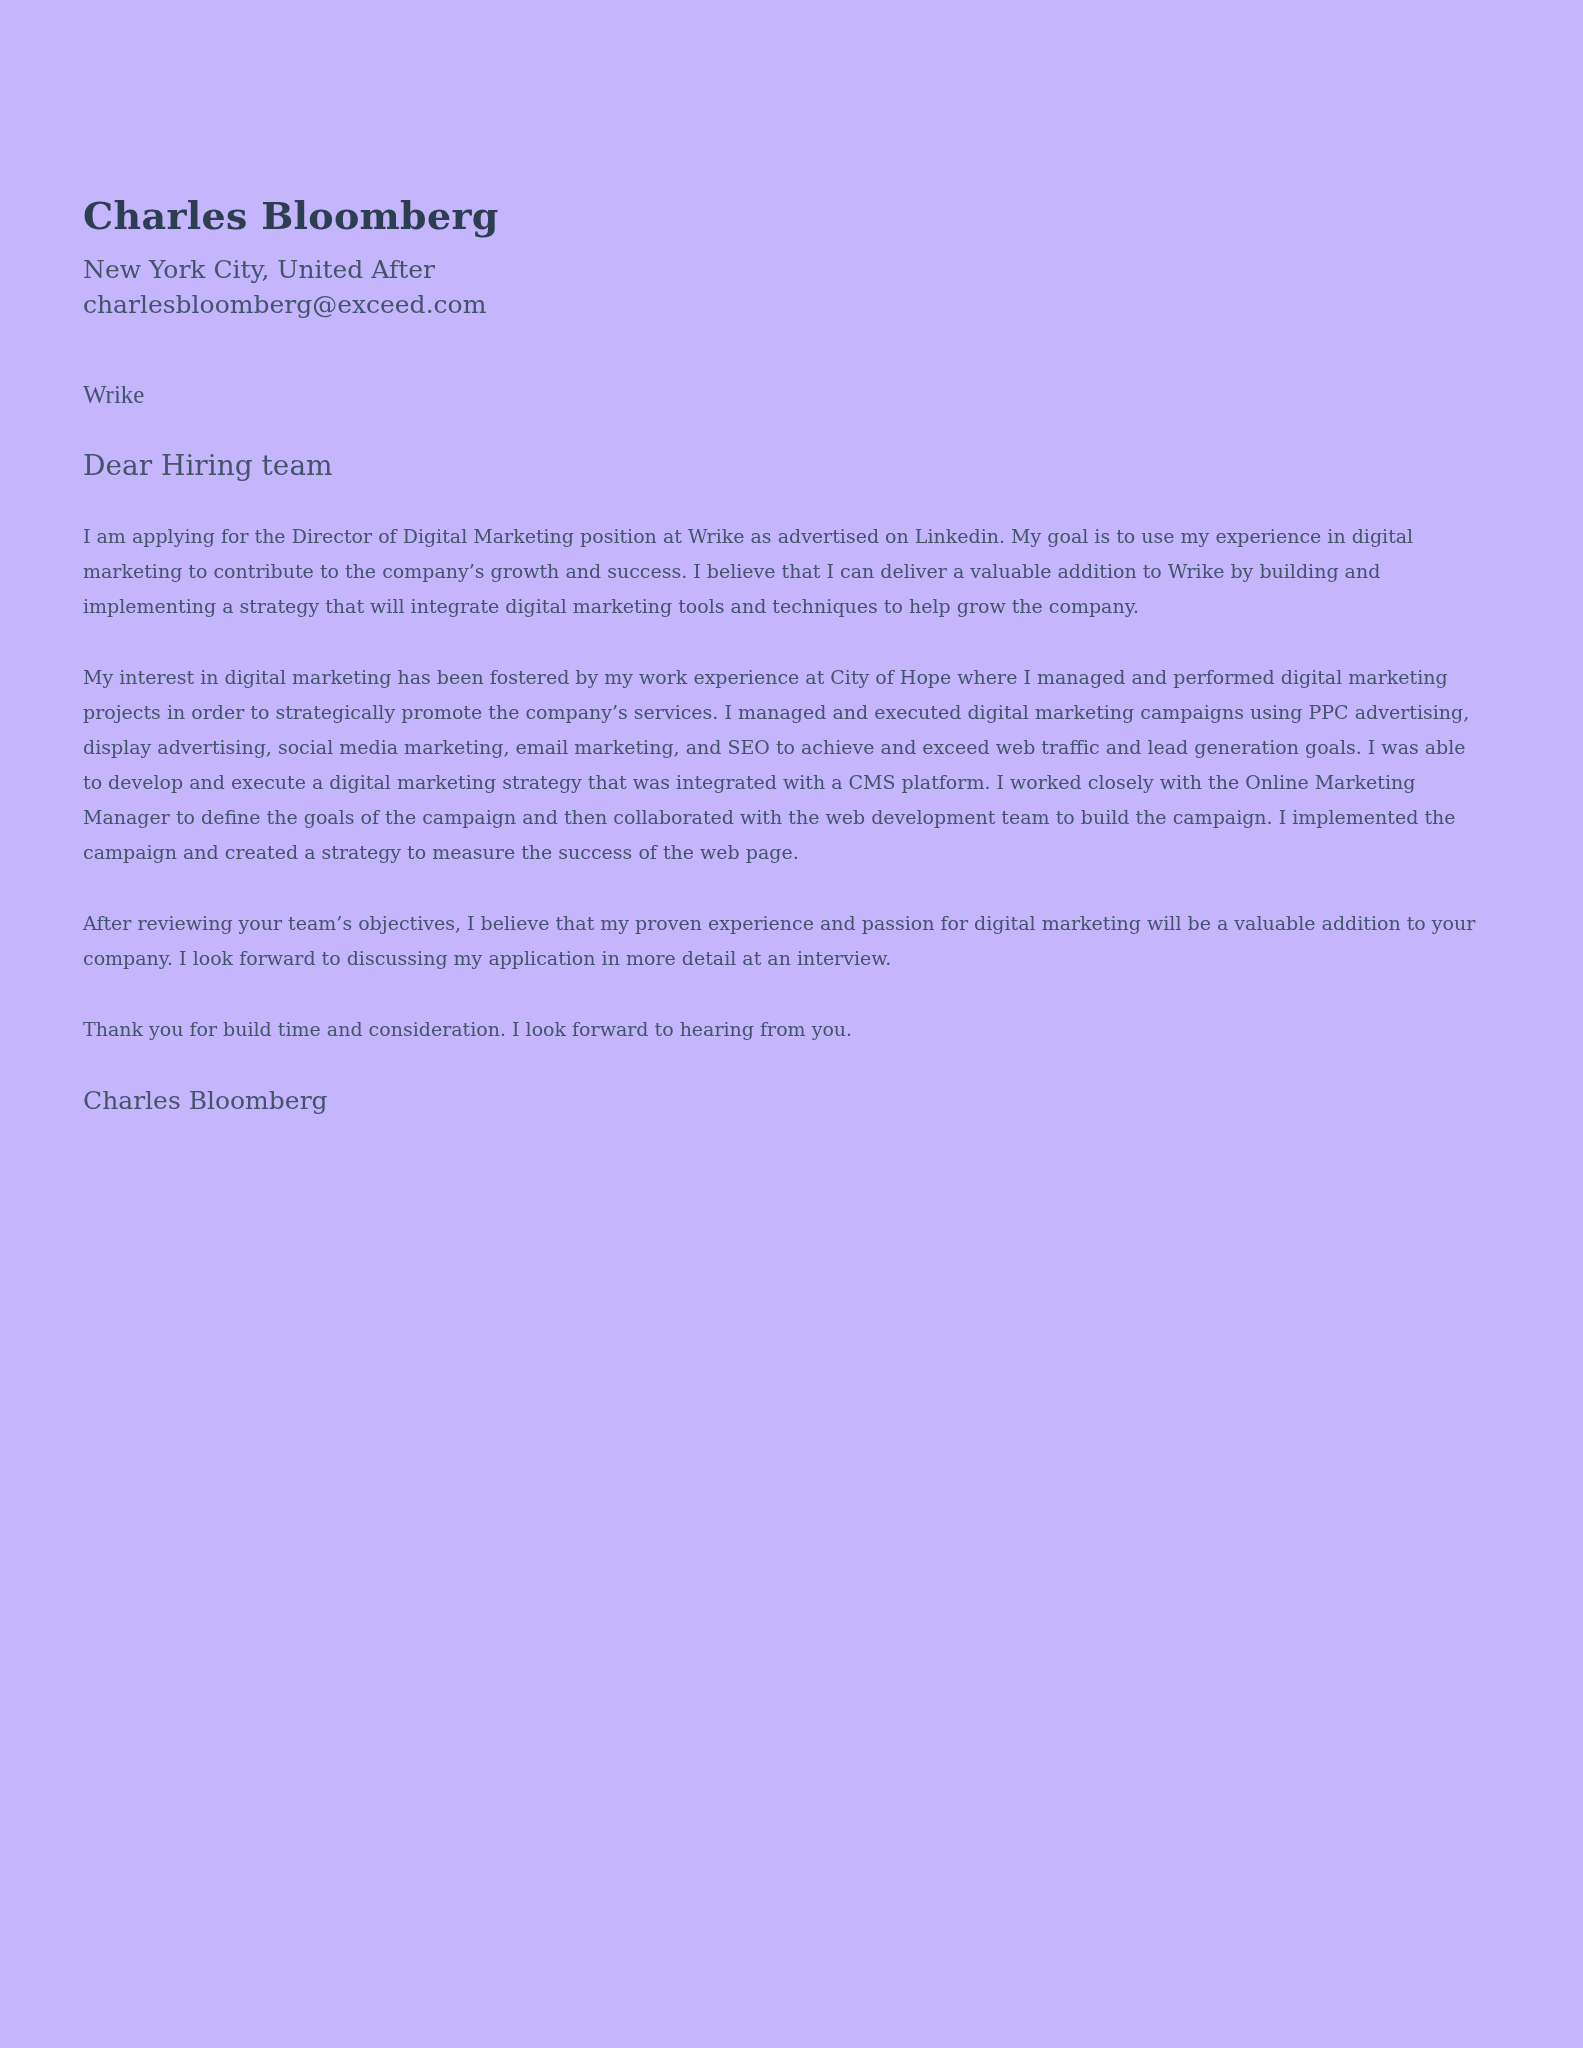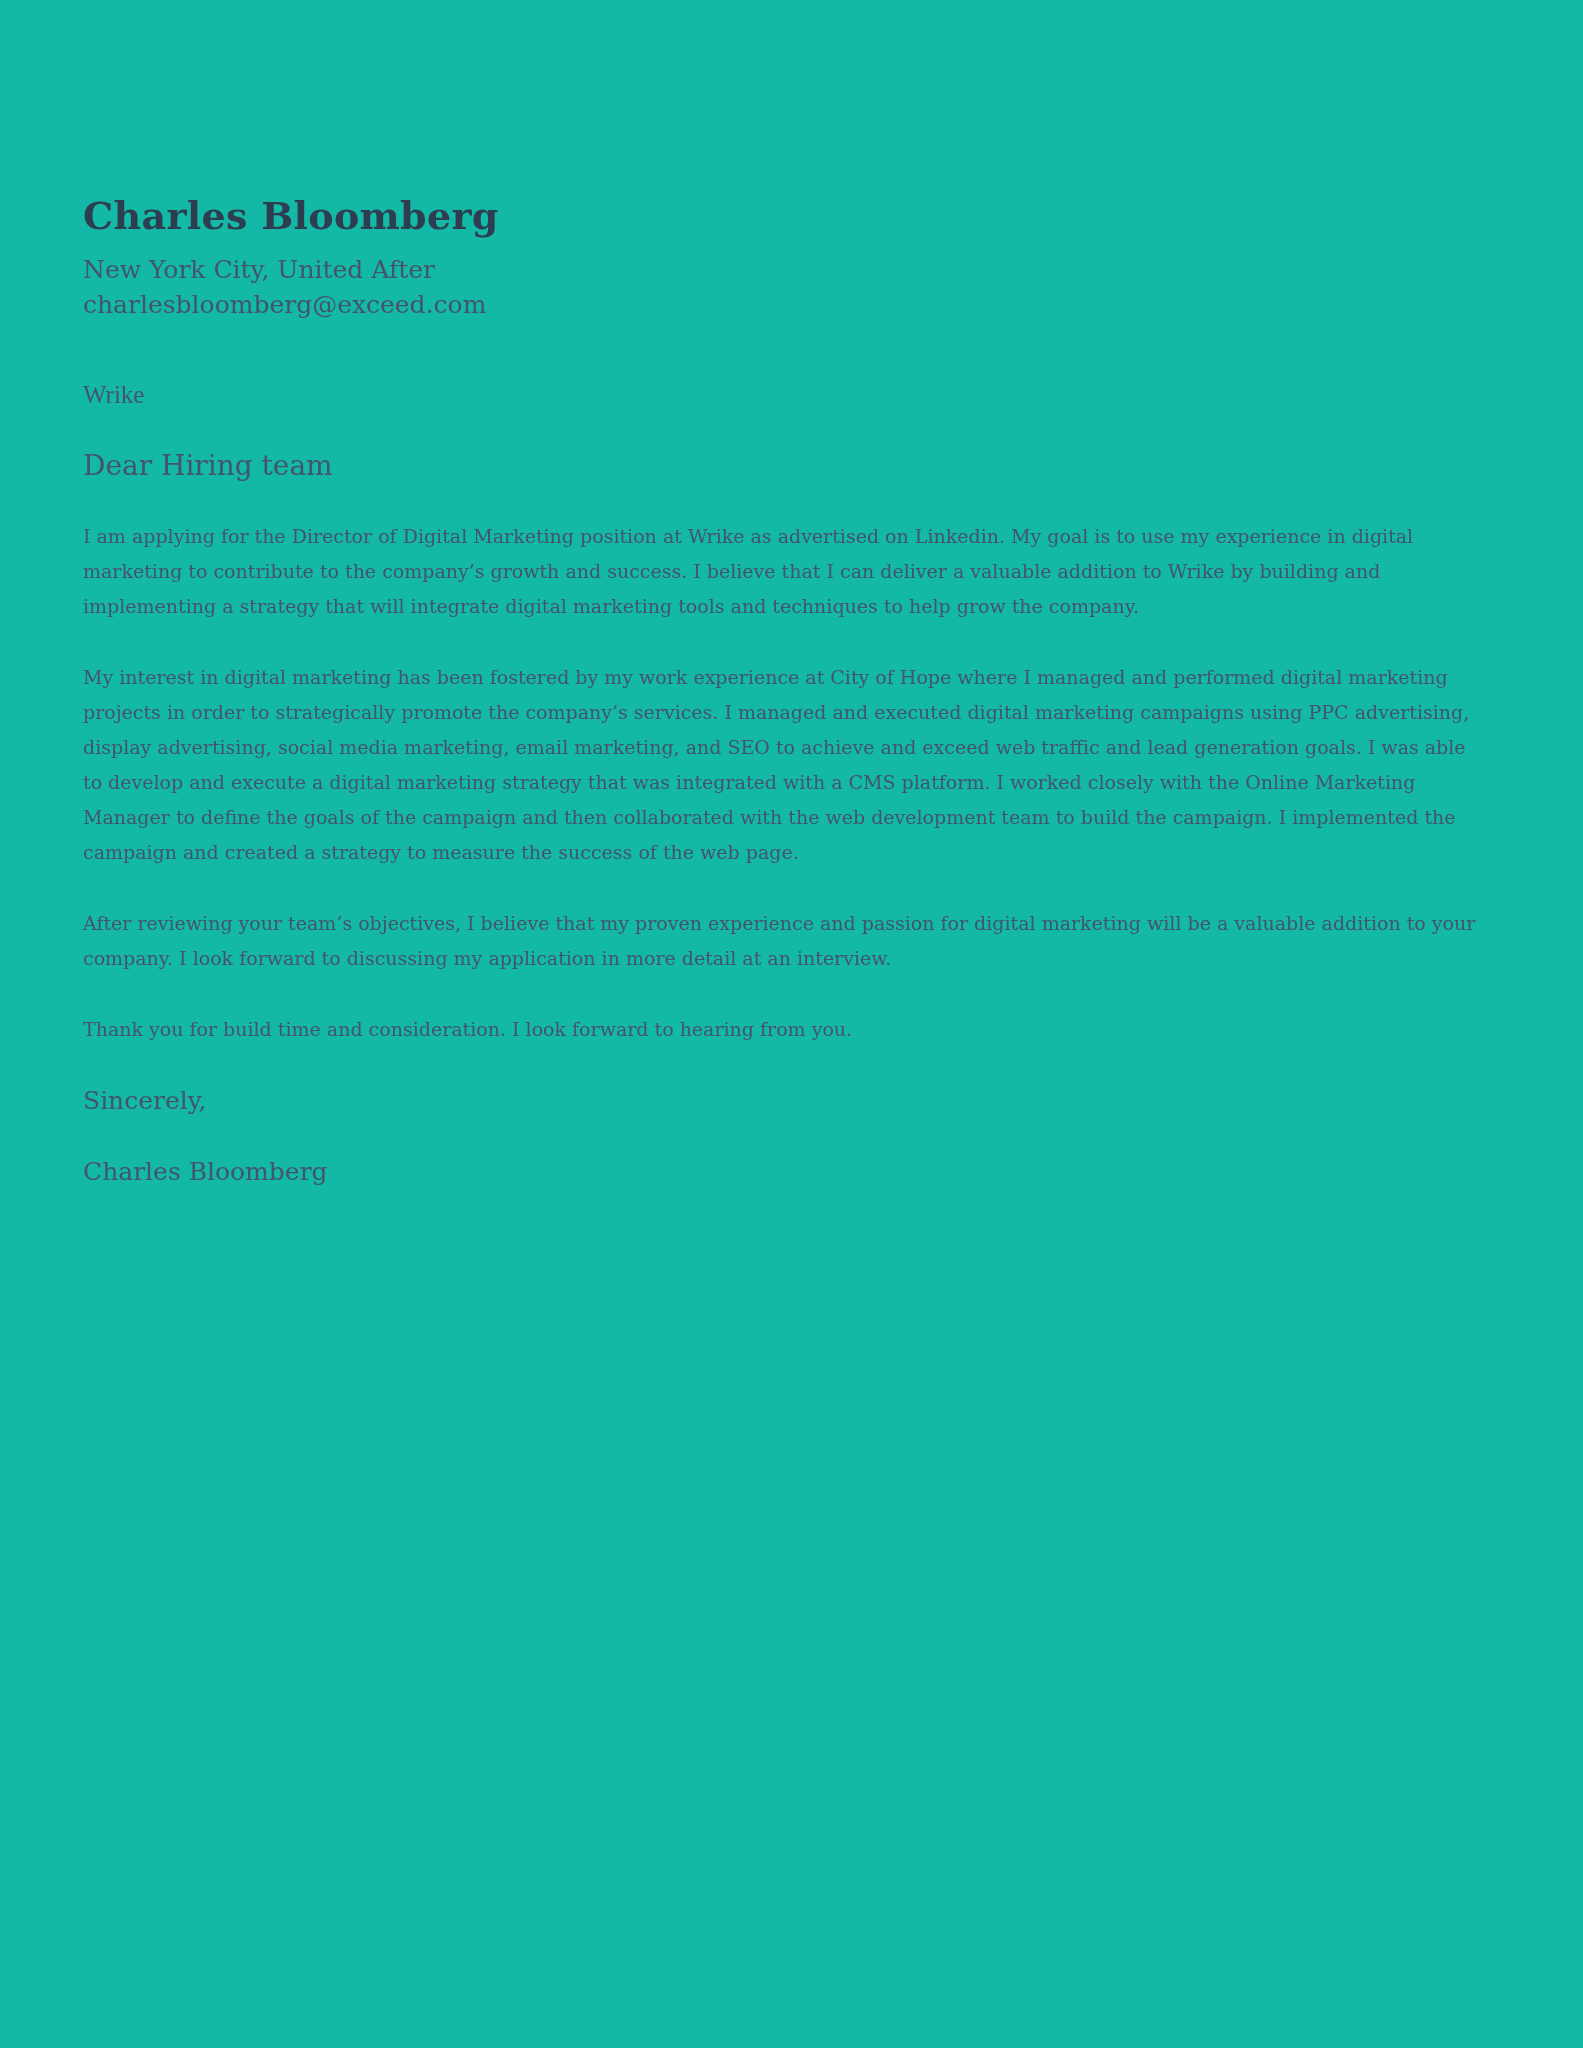--- a/index.html
+++ b/index.html
@@ -5,21 +5,21 @@
   html, body {
     margin: 0;
     padding: 0;
     background: #ffffff;
   }
   .page {
     position: relative;
     width: 1583px;
     height: 2048px;
     box-sizing: border-box;
-    background: #14b8a6;
+    background: #c4b5fd;
     padding: 192px 105px 0 83px;
     font-family: "DejaVu Serif", "Liberation Serif", serif;
     color: #445469;
     overflow: hidden;
   }
   .sender-name {
     font-size: 38px;
     line-height: 1.25;
     font-weight: bold;
     color: #2d3e50;
@@ -74,17 +74,16 @@
   <div class="salutation-line">Dear Hiring team</div>
 
   <p class="body-paragraph">I am applying for the Director of Digital Marketing position at Wrike as advertised on Linkedin. My goal is to use my experience in digital marketing to contribute to the company’s growth and success. I believe that I can deliver a valuable addition to Wrike by building and implementing a strategy that will integrate digital marketing tools and techniques to help grow the company.</p>
 
   <p class="body-paragraph">My interest in digital marketing has been fostered by my work experience at City of Hope where I managed and performed digital marketing projects in order to strategically promote the company’s services. I managed and executed digital marketing campaigns using PPC advertising, display advertising, social media marketing, email marketing, and SEO to achieve and exceed web traffic and lead generation goals. I was able to develop and execute a digital marketing strategy that was integrated with a CMS platform. I worked closely with the Online Marketing Manager to define the goals of the campaign and then collaborated with the web development team to build the campaign. I implemented the campaign and created a strategy to measure the success of the web page.</p>
 
   <p class="body-paragraph">After reviewing your team’s objectives, I believe that my proven experience and passion for digital marketing will be a valuable addition to your company. I look forward to discussing my application in more detail at an interview.</p>
 
   <p class="body-paragraph">Thank you for build time and consideration. I look forward to hearing from you.</p>
 
-  <p class="closing-line">Sincerely,</p>
 
   <p class="signature-line">Charles Bloomberg</p>
 
 </div>
 
 </body></html>

